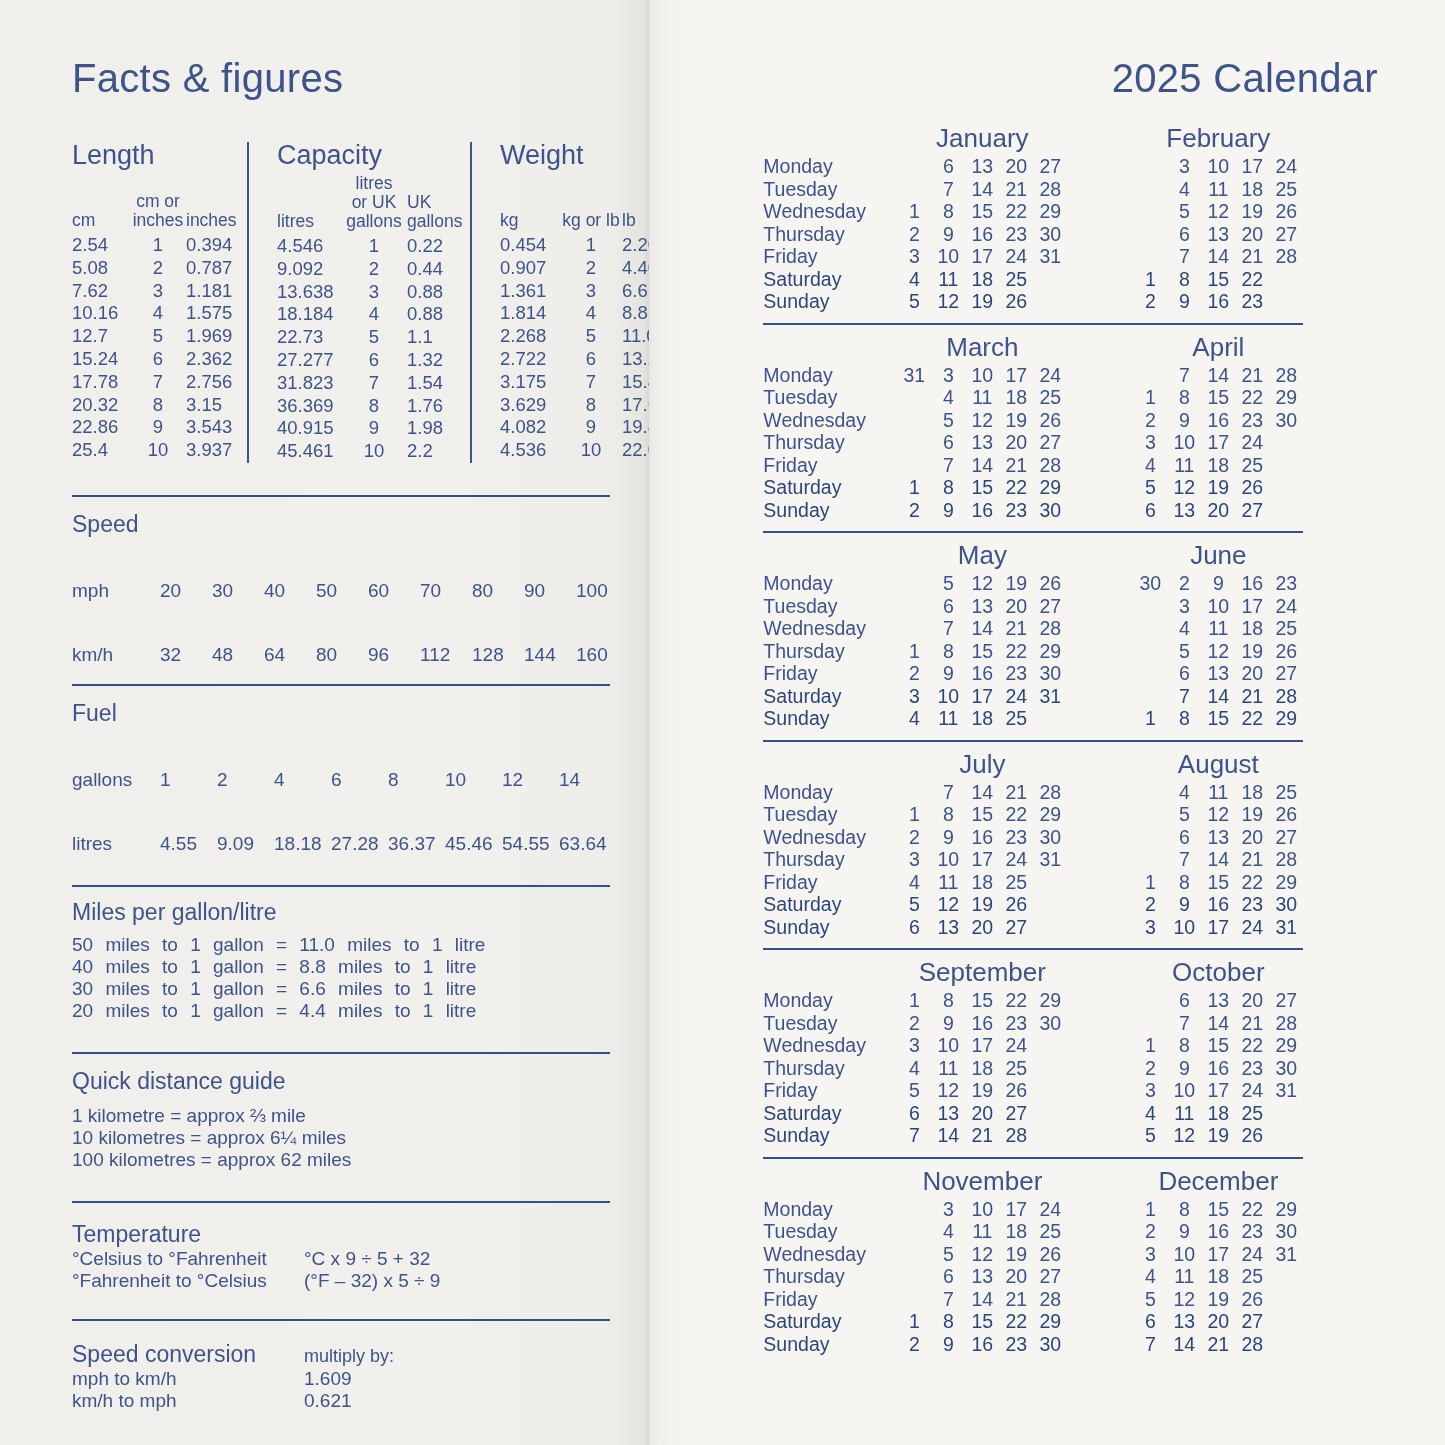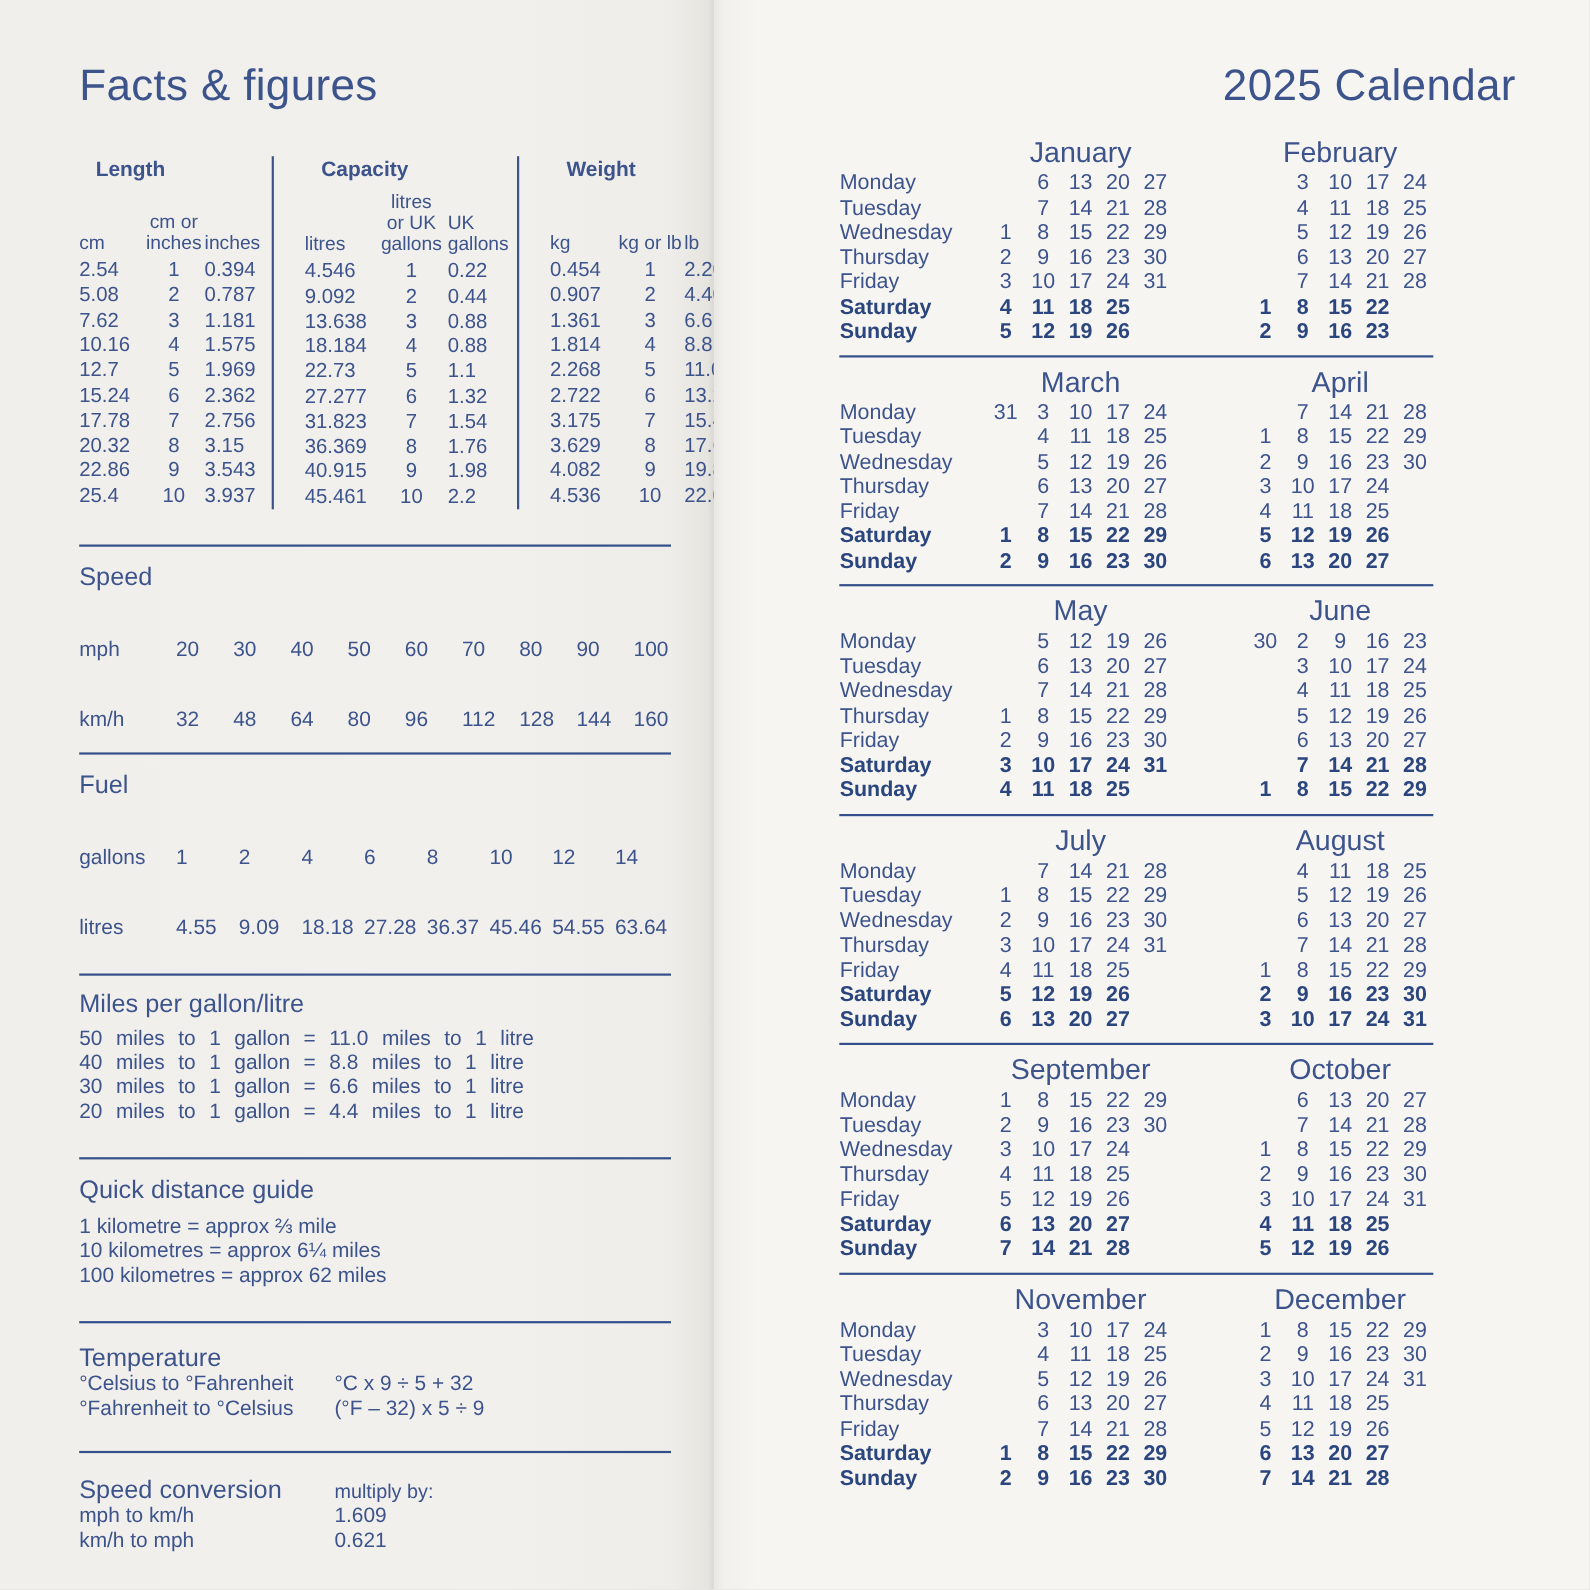--- a/index.html
+++ b/index.html
@@ -27,21 +27,21 @@
     padding:50px 67px 0 114px;
   }
 
   
   .doc-title{
     font-size:40px;line-height:44px;color:var(--ink);
     font-weight:500;margin:6px 0 0;letter-spacing:.3px;
   }
   .conv{display:flex;margin-top:42px;color:var(--ink);}
   .conv-group + .conv-group{border-left:2px solid var(--ink);padding-left:28px;margin-left:11px;}
-  .conv-title{font-size:19px;line-height:26px;margin:0 15px 6px;font-weight:700;}
+  .conv-title{font-size:27px;line-height:26px;margin:0 0 6px;font-weight:400;}
   .conv-grid{display:grid;}
   .g0 .conv-grid{grid-template-columns:58px 56px 50px;}
   .g1 .conv-grid{grid-template-columns:64px 66px 52px;}
   .g2 .conv-grid{grid-template-columns:60px 62px 56px;}
   .hc{display:flex;align-items:flex-end;min-height:56px;white-space:pre-line;
       font-size:17.5px;line-height:19px;padding-bottom:4px;}
   .hc.c{justify-content:center;text-align:center;}
   .dc{font-size:18.5px;line-height:22.8px;}
   .dc.c{text-align:center;}
 
@@ -81,21 +81,21 @@
     font-weight:500;text-align:right;margin:6px 0 0;letter-spacing:.3px;
   }
   .cal{margin-top:24px;color:var(--ink);}
   .cal-titles{display:grid;grid-template-columns:134px 170px 66px 170px;
     font-size:26px;line-height:29px;font-weight:500;margin-bottom:2px;}
   .cal-titles .t1{grid-column:2;text-align:center;}
   .cal-titles .t2{grid-column:4;text-align:center;}
   .cal-row{display:grid;grid-template-columns:134px repeat(5,34px) 66px repeat(5,34px);
     font-size:19.5px;line-height:22.5px;}
   .cal-row .n{text-align:center;}
-  .cal-row.bold{font-weight:700;color:var(--ink-bold);}
+  .cal-row.bold{font-weight:400;color:var(--ink-bold);}
   .cal-rule{border:0;border-top:2px solid var(--rule);width:540px;margin:10px 0 8px;}
 </style>
 </head>
 <body>
 
 <div class="spread">
 
   <div class="page page-left">
     <h1 class="doc-title">Facts &amp; figures</h1>
 

